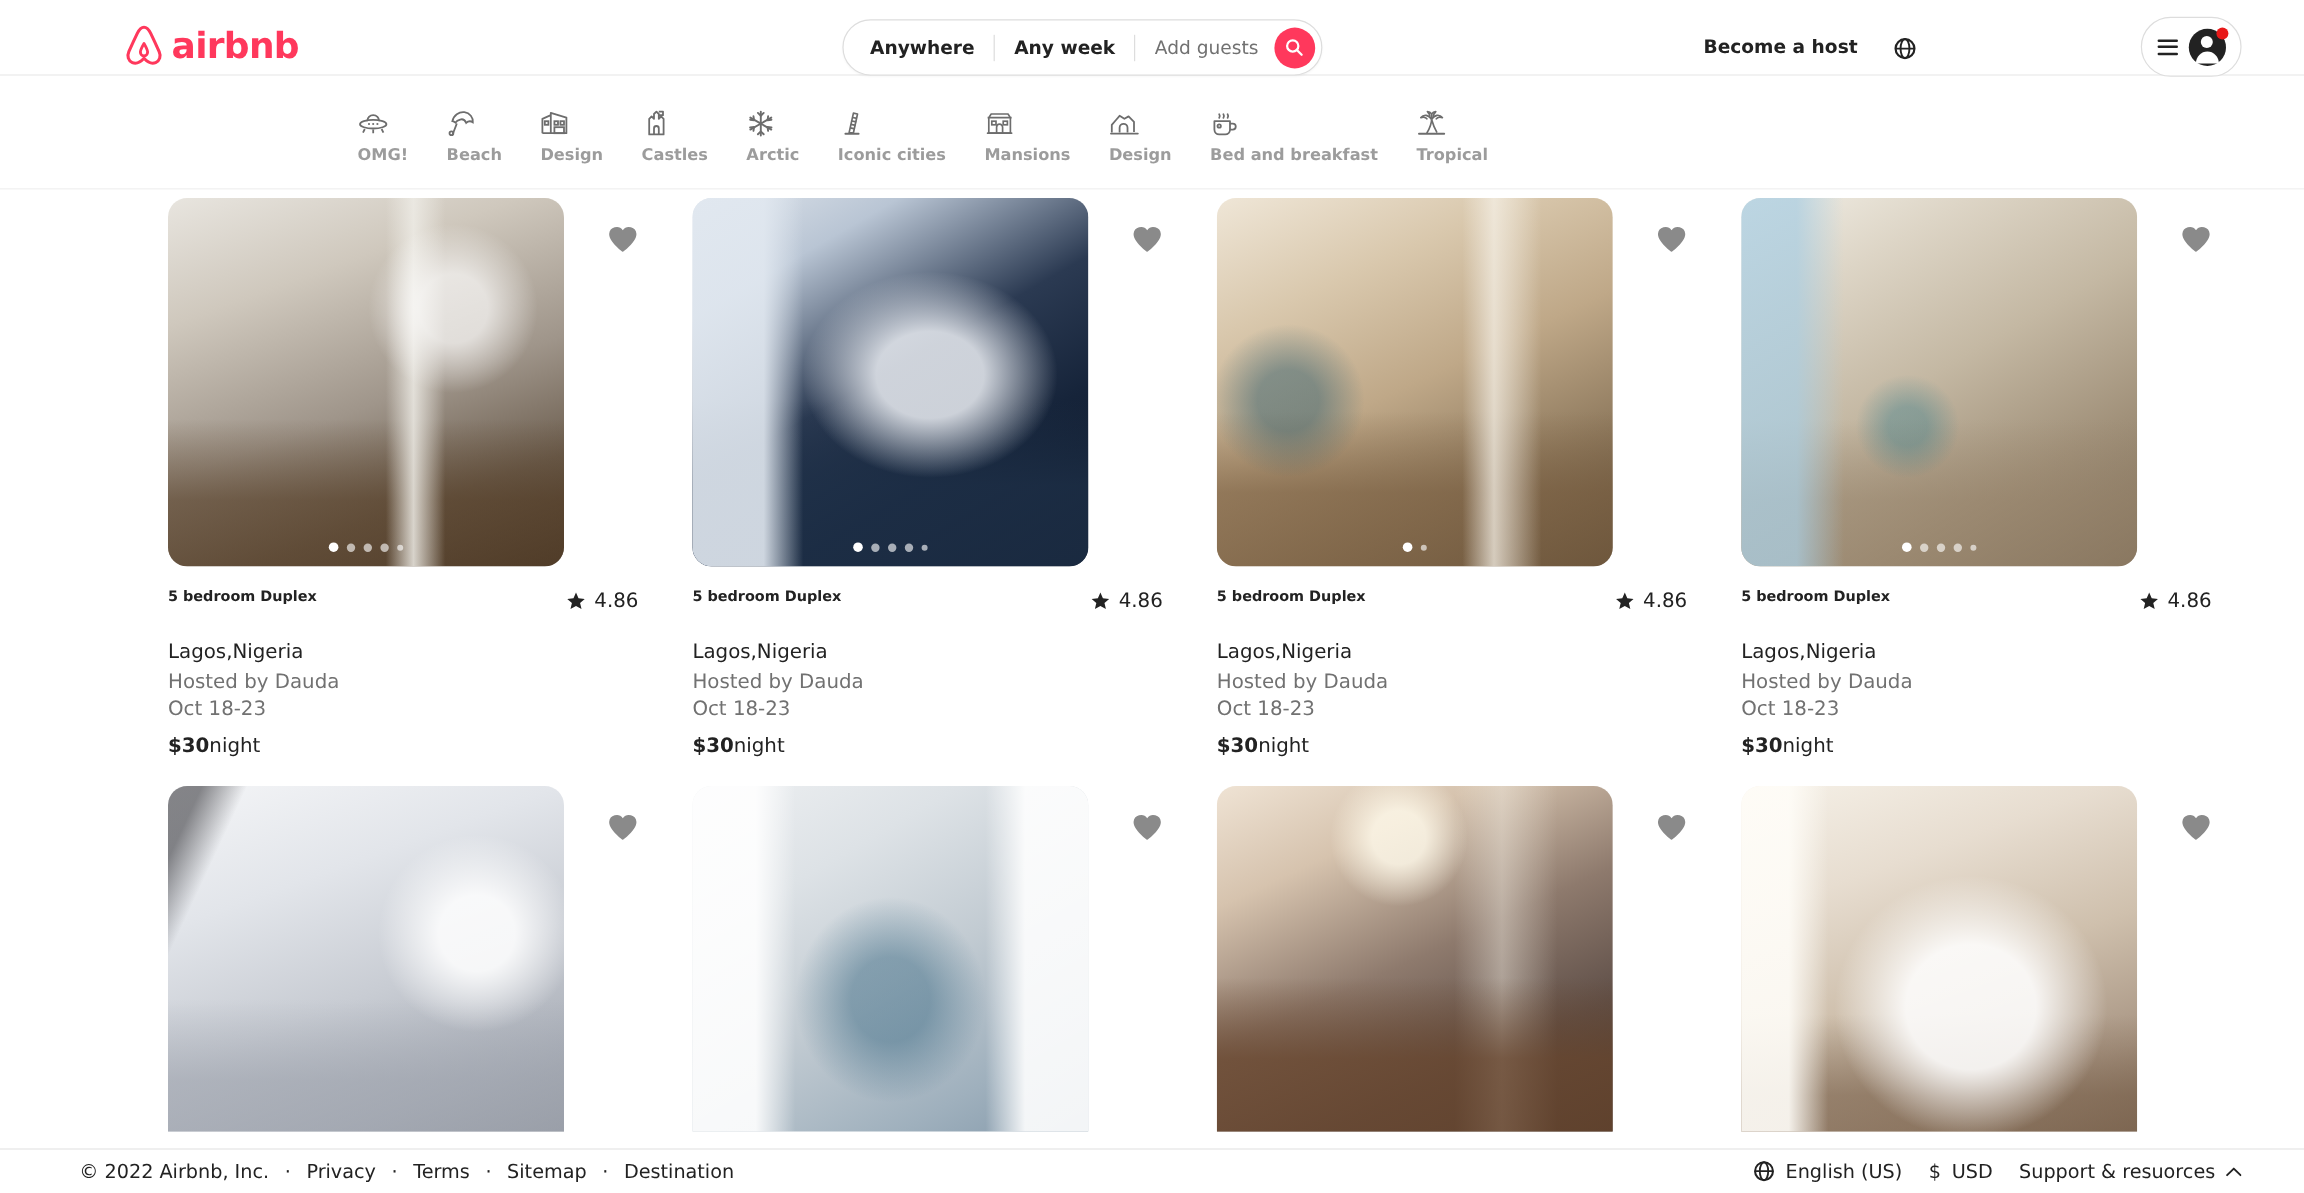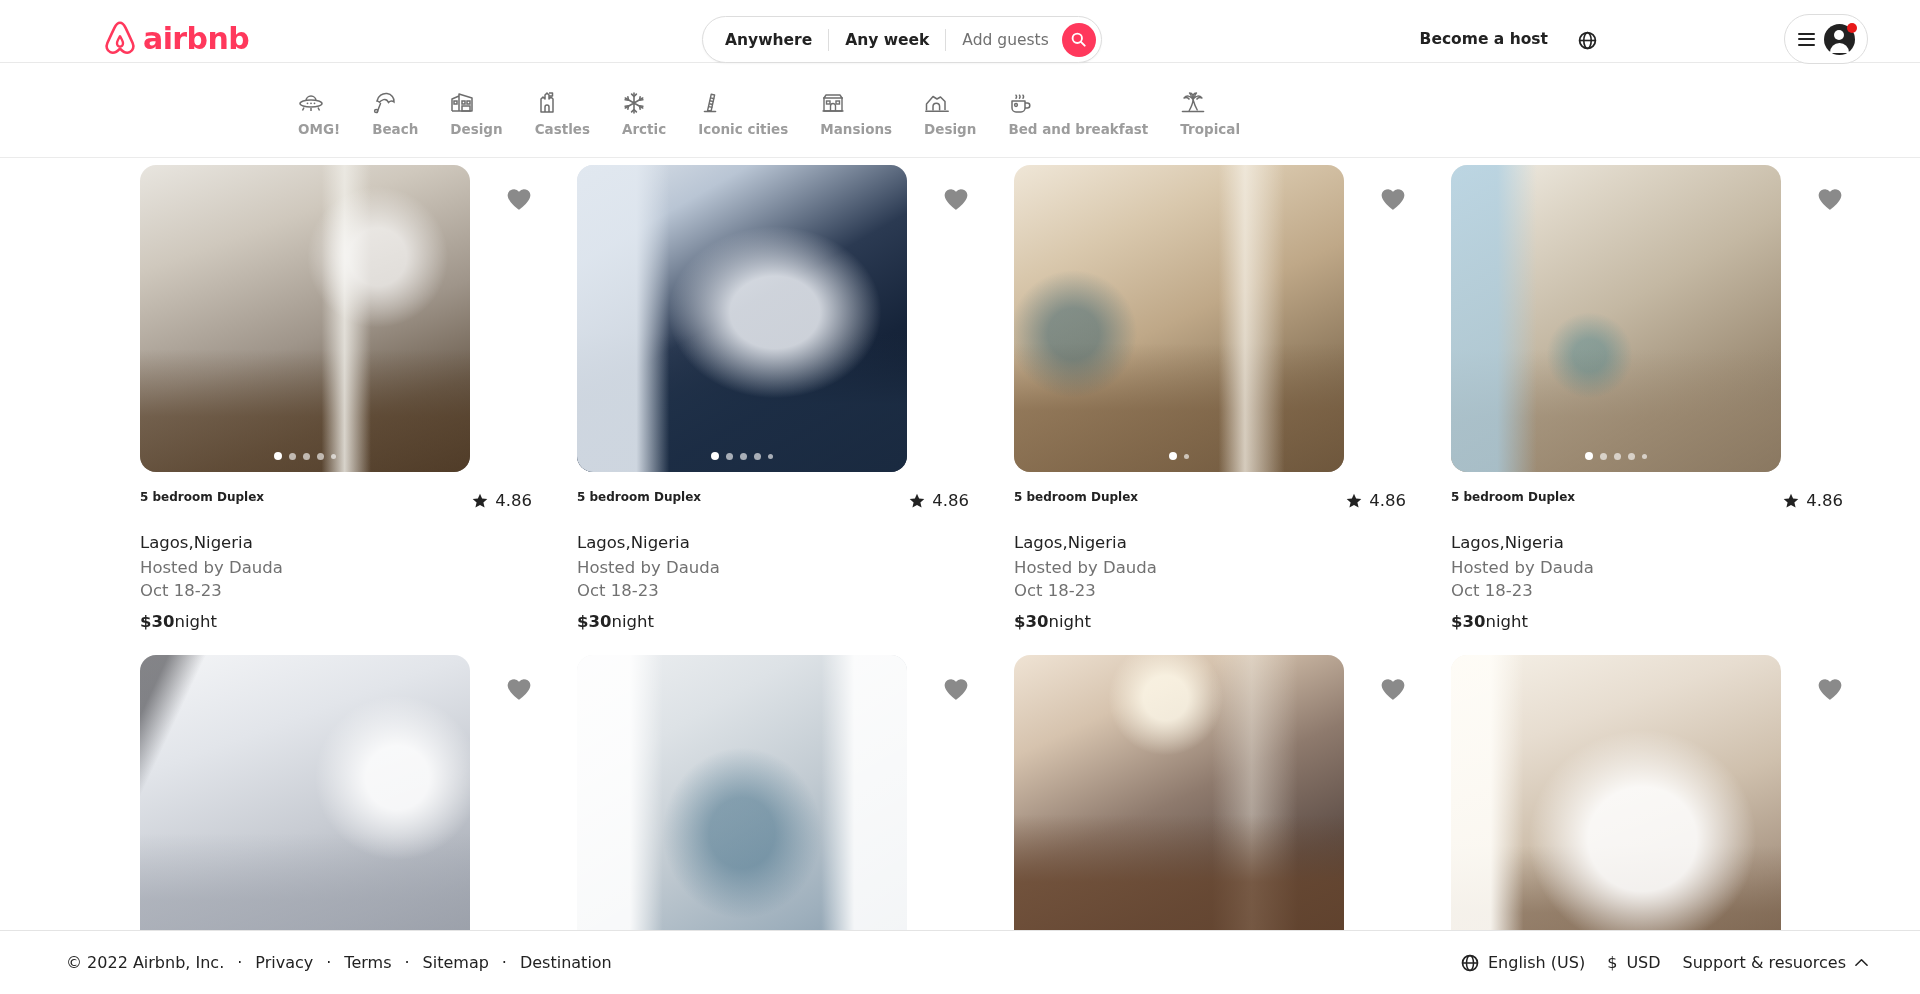--- a/index.html
+++ b/index.html
@@ -122,21 +122,21 @@
   .show-map {
     position:absolute; left:893px; top:856px;
     background:#222222; color:#fff; border-radius:26px;
     height:45px; padding:0 22px; display:flex; align-items:center; gap:11px;
     box-shadow:0 3px 12px rgba(0,0,0,0.3); z-index:20;
   }
   .show-map-lbl { font-size:17px; font-weight:700; color:#fff; white-space:nowrap; }
 
   
   .footer {
-    position:absolute; bottom:0; left:0; width:1920px; height:64px;
+    position:absolute; bottom:0; left:0; width:1920px; height:37px;
     background:#fff; border-top:1px solid #e4e4e4;
     display:flex; align-items:center;
   }
   .footer-left { position:absolute; left:66px; display:flex; align-items:center; gap:13px; font-size:16px; color:#222; }
   .footer-left .sep { color:#222; }
   .footer-right { position:absolute; right:52px; display:flex; align-items:center; gap:22px; font-size:16px; color:#222; }
   .fr-item { display:flex; align-items:center; gap:9px; }
 
   
   .ph1{background:linear-gradient(160deg,#e8e5df 0%,#cfc8bd 25%,#9f958a 55%,#6d5f50 78%,#4a3c2e 100%);}

